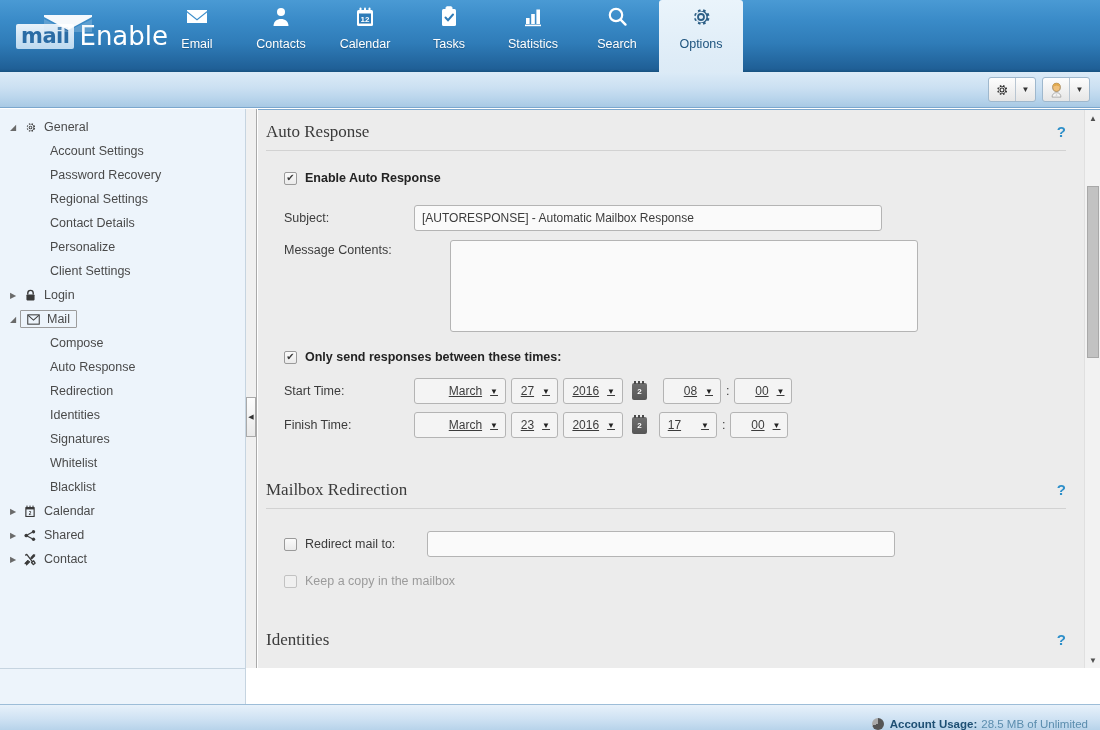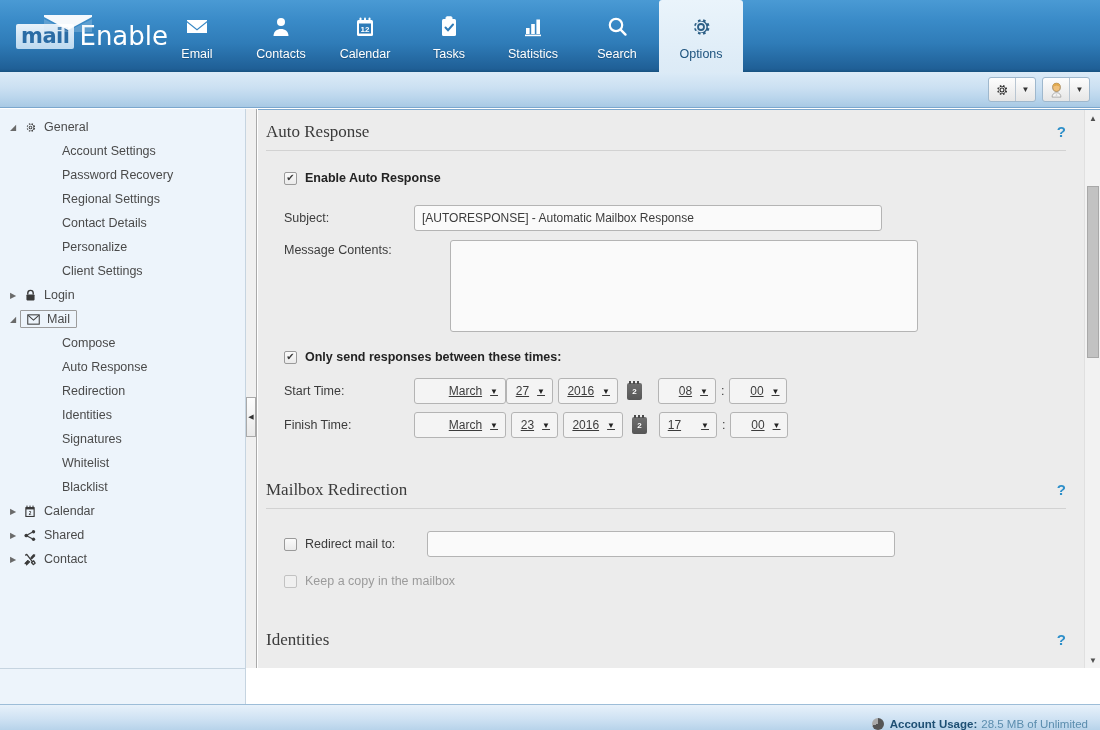--- a/index.html
+++ b/index.html
@@ -65,21 +65,21 @@
     display: flex;
     align-items: flex-start;
   }
   .navitem {
     width: 84px;
     height: 72px;
     display: flex;
     flex-direction: column;
     align-items: center;
     justify-content: flex-start;
-    padding-top: 12px;
+    padding-top: 2px;
     color: #ffffff;
     cursor: pointer;
     text-decoration: none;
   }
   .navitem .nlabel {
     font-size: 12.5px;
     margin-top: 5px;
     text-shadow: 0 1px 1px rgba(0,0,0,.25);
   }
   .navitem .nicon {
@@ -150,21 +150,21 @@
     width: 14px; text-align: center;
     font-size: 8px; color: #6a6a6a;
     flex: 0 0 14px;
   }
   .tnode .tico {
     width: 20px; text-align: center;
     flex: 0 0 20px;
     display: flex; align-items: center; justify-content: center;
   }
   .tnode .tlabel { margin-left: 4px; color: #4a4a4a; }
-  .tnode.child { padding-left: 58px; }
+  .tnode.child { padding-left: 46px; }
   .tnode.selected .tsel {
     border: 1px solid #9c9c9c;
     background: #edf4fb;
     padding: 1px 6px 1px 2px;
     display: flex; align-items: center;
     border-radius: 1px;
   }
 
   
   .splitter {
@@ -639,21 +639,21 @@
         <span class="cb">✔</span>
         <span class="boldlbl">Only send responses between these times:</span>
       </div>
 
       <div class="row" style="margin-top:14px;">
         <span class="flbl" style="width:130px;">Start Time:</span>
         <div class="ddl" style="width:92px;">
           <span>March</span>
           <span class="arr">▼</span>
         </div>
-        <div class="ddl" style="width:47px;">
+        <div class="ddl" style="width:47px;margin-left:5px;">
           <span>27</span>
           <span class="arr">▼</span>
         </div>
         <div class="ddl" style="width:60px;margin-left:5px;">
           <span>2016</span>
           <span class="arr">▼</span>
         </div>
         <span class="calbtn" style="margin-left:9px;">2</span>
         <div class="ddl" style="width:58px;margin-left:16px;">
           <span>08</span>

